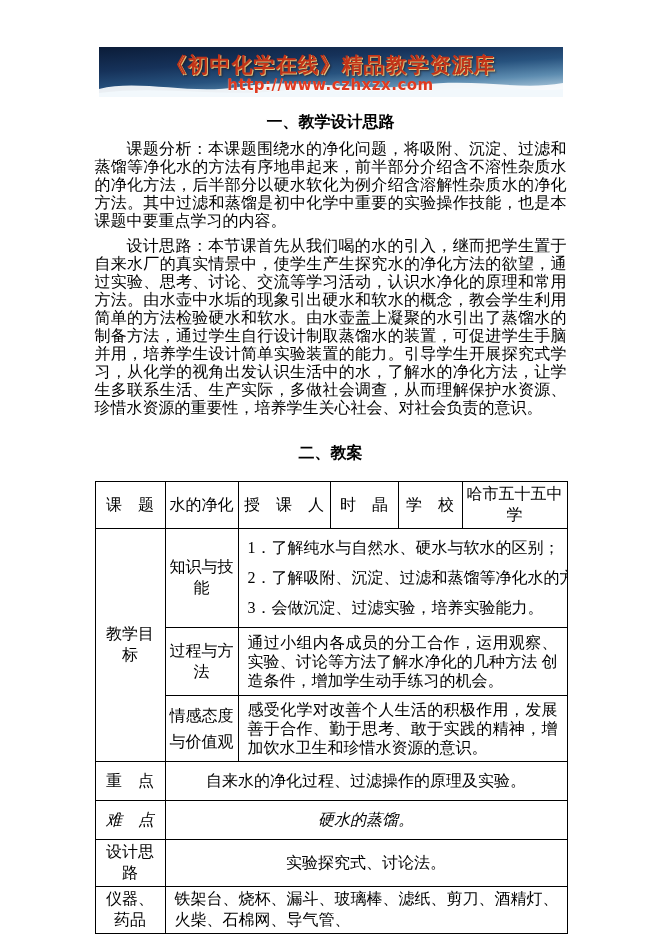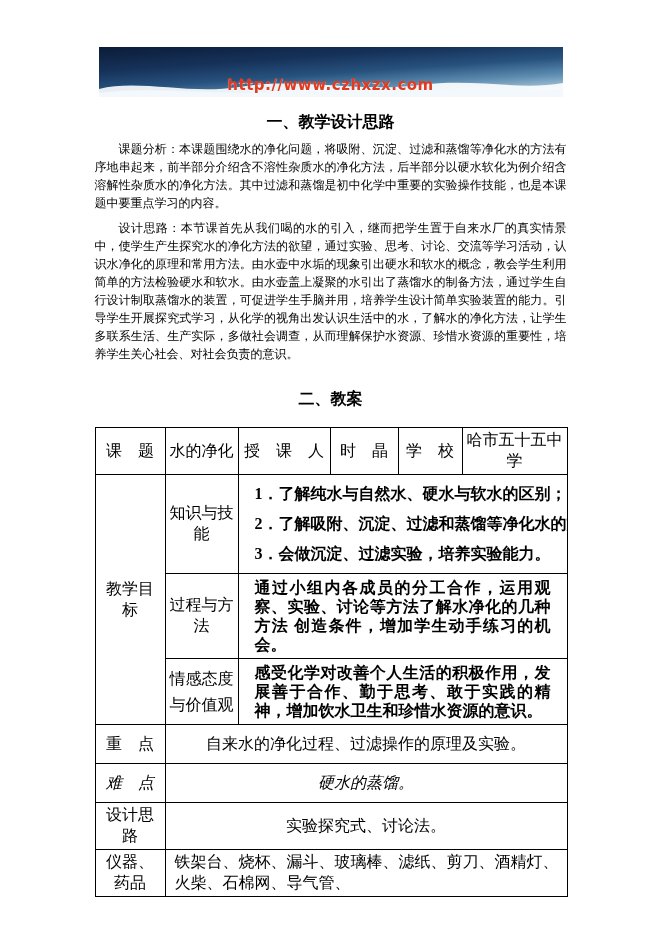--- a/index.html
+++ b/index.html
@@ -36,38 +36,38 @@
     font-weight: bold; font-size: 15px; letter-spacing: 0.5px;
     color: #e03a20;
     text-shadow: 0 1px 1px rgba(255,255,255,0.7);
     font-family: "DejaVu Sans", sans-serif;
   }
 
   
   .sec-title { text-align: center; font-size: 16px; font-weight: bold; margin-top: 15px; }
   .sec-title.second { margin-top: 26px; }
   .para {
-    font-size: 12px; line-height: 18px;
+    font-size: 16px; line-height: 18px;
     text-align: justify; text-indent: 2em;
     margin-top: 7px;
   }
 
   
   .plan-table {
     border-collapse: collapse; table-layout: fixed;
     width: 472px; margin-top: 17px;
   }
   .plan-table td {
     border: 1px solid #000;
     font-size: 16px;
     text-align: center; vertical-align: middle;
     padding: 2px 3px;
     overflow: hidden;
   }
-  .plan-table td.cell-content { text-align: justify; padding: 4px 16px; line-height: 19px; font-weight: bold; }
+  .plan-table td.cell-content { text-align: justify; padding: 4px 9px; line-height: 19px; }
   .plan-table td.cell-center { text-align: center; }
   .plan-table td.cell-left { text-align: left; padding-left: 9px; }
   tr.r-head  { height: 32px; }
   tr.r-know  { height: 95px; }
   tr.r-proc  { height: 68px; }
   tr.r-emot  { height: 63px; }
   tr.r-key   { height: 39px; padding-left: 44px; }
   tr.r-diff  { height: 39px; font-style: italic; }
   tr.r-meth  { height: 38px; }
   tr.r-inst  { height: 39px; }
@@ -86,20 +86,21 @@
 </head>
 <body>
 
 <div class="page">
 
   <div class="banner">
     <svg class="banner-wave" viewBox="0 0 464 22" preserveAspectRatio="none" aria-hidden="true">
       <path d="M0,14 C40,4 90,20 140,12 C200,2 260,18 320,10 C380,3 420,16 464,8 L464,22 L0,22 Z" fill="#ffffff" opacity="0.9"></path>
       <path d="M0,18 C60,10 120,22 180,16 C240,10 300,20 360,14 C410,9 440,18 464,14 L464,22 L0,22 Z" fill="#f2f8fc"></path>
     </svg>
+    <div class="banner-title">《初中化学在线》精品教学资源库</div>
     <div class="banner-url">http://www.czhxzx.com</div>
   </div>
 
   <div class="content">
 
     <div class="sec-title">一、教学设计思路</div>
     <p class="para">课题分析：本课题围绕水的净化问题，将吸附、沉淀、过滤和蒸馏等净化水的方法有序地串起来，前半部分介绍含不溶性杂质水的净化方法，后半部分以硬水软化为例介绍含溶解性杂质水的净化方法。其中过滤和蒸馏是初中化学中重要的实验操作技能，也是本课题中要重点学习的内容。</p>
     <p class="para">设计思路：本节课首先从我们喝的水的引入，继而把学生置于自来水厂的真实情景中，使学生产生探究水的净化方法的欲望，通过实验、思考、讨论、交流等学习活动，认识水净化的原理和常用方法。由水壶中水垢的现象引出硬水和软水的概念，教会学生利用简单的方法检验硬水和软水。由水壶盖上凝聚的水引出了蒸馏水的制备方法，通过学生自行设计制取蒸馏水的装置，可促进学生手脑并用，培养学生设计简单实验装置的能力。引导学生开展探究式学习，从化学的视角出发认识生活中的水，了解水的净化方法，让学生多联系生活、生产实际，多做社会调查，从而理解保护水资源、珍惜水资源的重要性，培养学生关心社会、对社会负责的意识。</p>
 
     <div class="sec-title second">二、教案</div>

